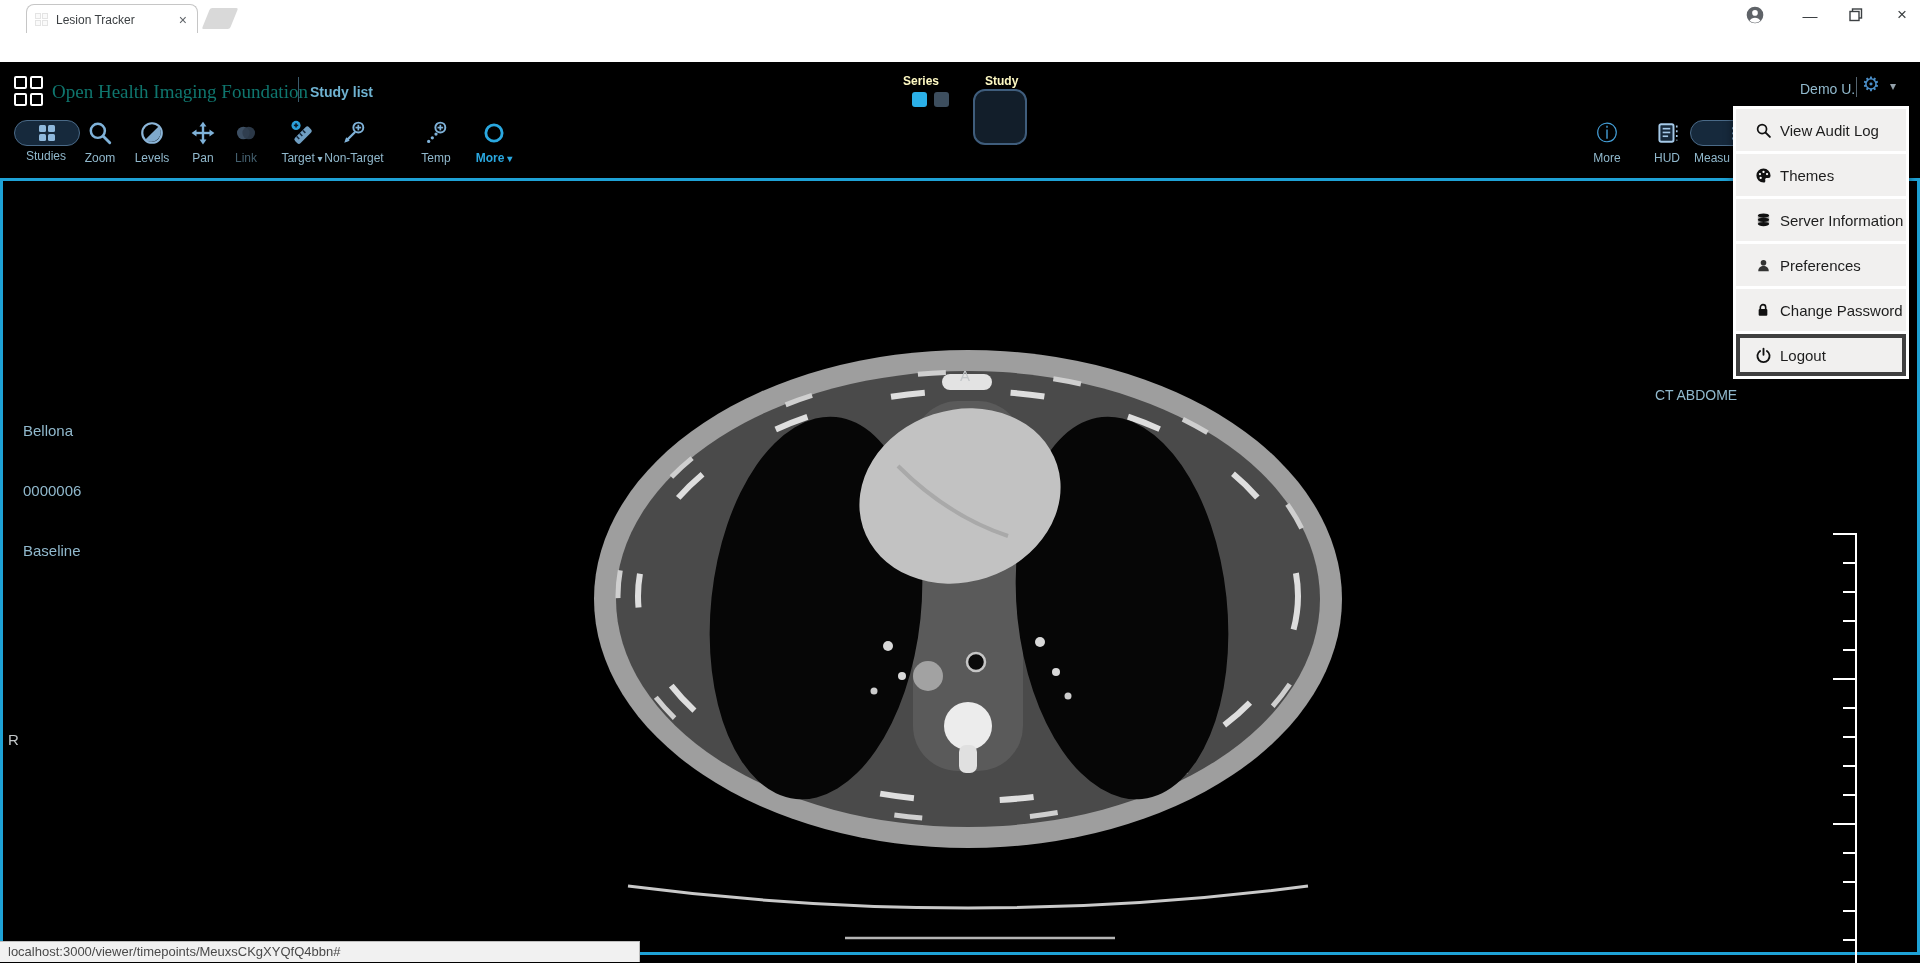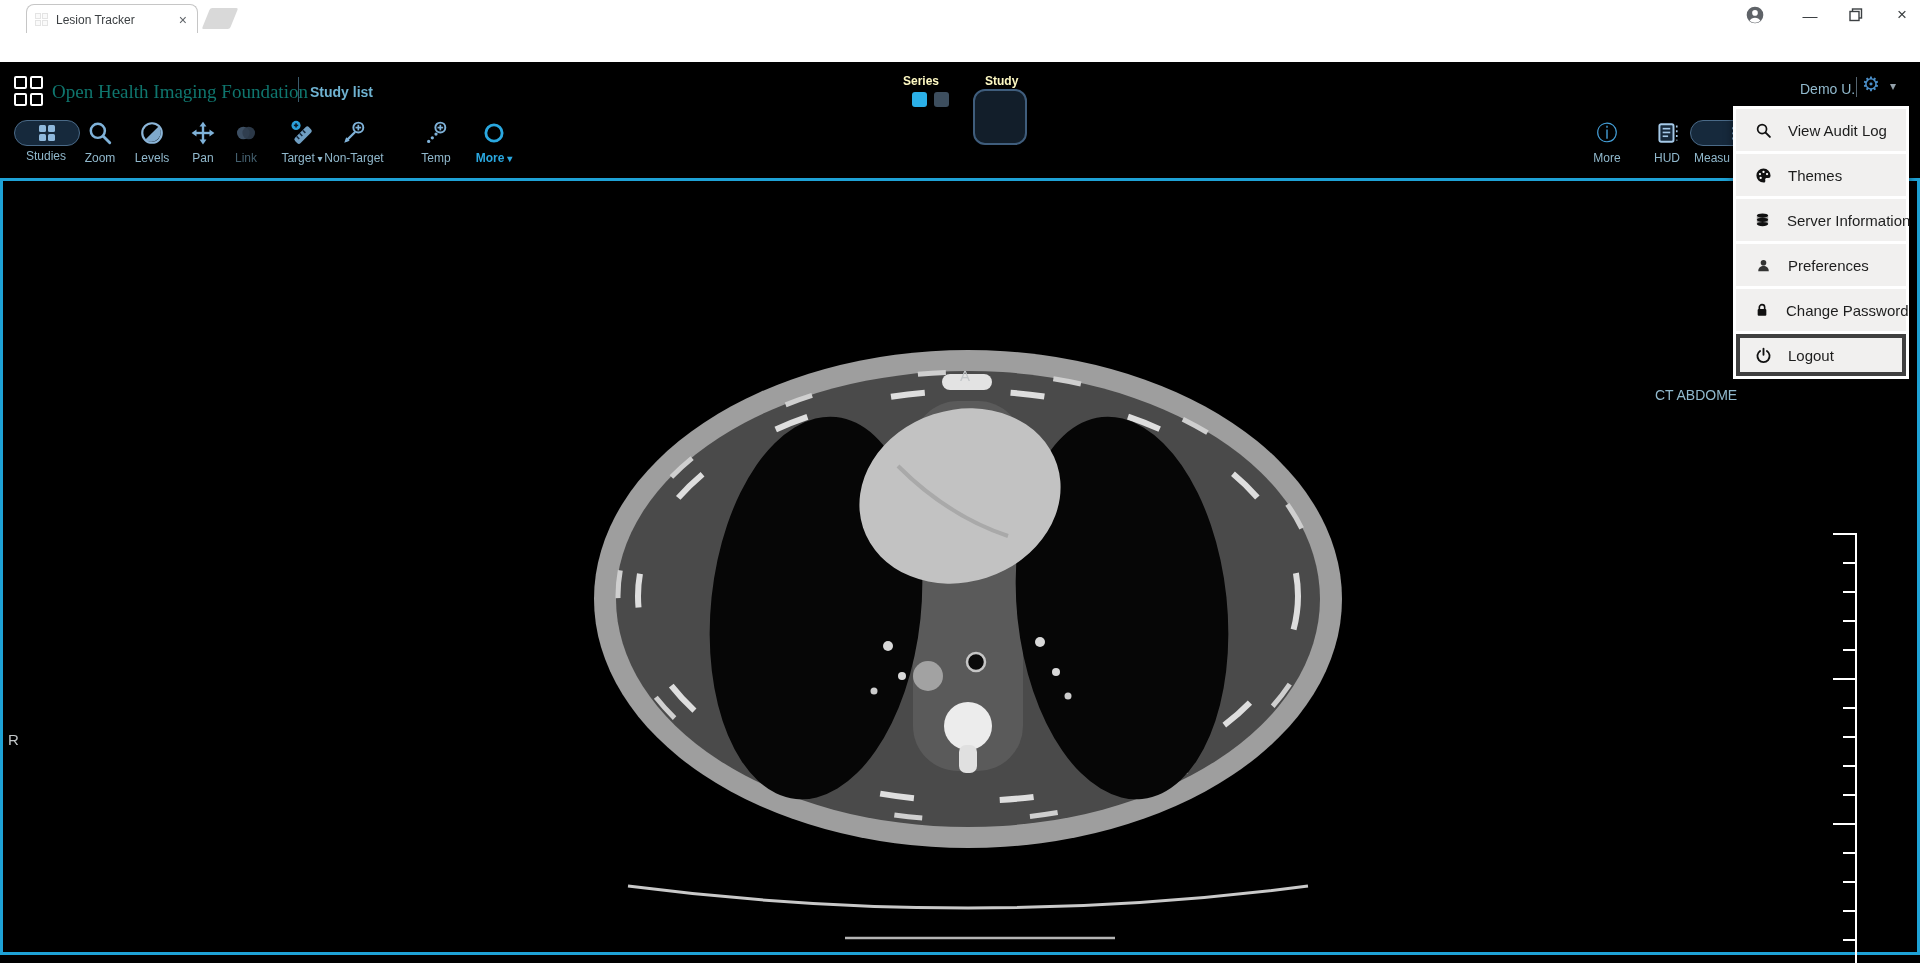--- a/index.html
+++ b/index.html
@@ -79,21 +79,21 @@
   .ruler-v .base { position:absolute; top:0; bottom:0; right:0; width:2px; background:#fff; }
   .ruler-v .small { position:absolute; top:0; bottom:0; right:2px; width:12px;
       background:repeating-linear-gradient(180deg,#fff 0 2px,transparent 2px 29px); }
   .ruler-v .big { position:absolute; top:0; bottom:0; right:2px; width:22px;
       background:repeating-linear-gradient(180deg,#fff 0 2px,transparent 2px 145px); }
 
   
   .menu { position:absolute; left:1733px; top:106px; width:176px; background:#fff; padding:3px;
           box-shadow:0 3px 9px rgba(0,0,0,.45); z-index:60; }
   .menu-item { height:42px; background:#f1f0ef; margin-bottom:3px; display:flex; align-items:center;
-               padding-left:18px; gap:16px; cursor:default; }
+               padding-left:18px; gap:8px; cursor:default; }
   .menu-item:last-child { margin-bottom:0; }
   .menu-item .mi { width:18px; display:flex; justify-content:center; }
   .menu-item .ml { font-size:15px; color:#1d1d1d; white-space:nowrap; }
   .menu-item.logout { border:4px solid #404040; padding-left:14px; }
 
   
   .statusbar { position:absolute; left:0; top:941px; width:640px; height:21px; background:#f1f1f1;
                border-top:1px solid #bdbdbd; border-right:1px solid #bdbdbd; z-index:70;
                font-size:13px; color:#4a4a4a; line-height:20px; padding-left:8px; white-space:nowrap; }
 </style>
@@ -311,20 +311,25 @@
       <circle cx="286" cy="345" r="3.5" fill="#cccccc"></circle>
       <circle cx="452" cy="296" r="5" fill="#d8d8d8"></circle>
       <circle cx="468" cy="326" r="4" fill="#d8d8d8"></circle>
       <circle cx="480" cy="350" r="3.5" fill="#cccccc"></circle>
       <circle cx="380" cy="380" r="24" fill="#ececec"></circle>
       <rect x="371" y="399" width="18" height="28" rx="7" fill="#e0e0e0"></rect>
       <path d="M40 540 Q380 584 720 540" stroke="#c9c9c9" stroke-width="3" fill="none"></path>
       <path d="M257 592 H527" stroke="#b5b5b5" stroke-width="2.5"></path>
     </svg>
 
+    <div class="ovl ovl-tl">
+      <div>Bellona</div>
+      <div>0000006</div>
+      <div>Baseline</div>
+    </div>
     <div class="ovl ovl-tr">CT ABDOME</div>
     <div class="marker" style="left:957px; top:186px">A</div>
     <div class="marker" style="left:5px; top:550px">R</div>
 
     <div class="ruler-v">
       <div class="small"></div>
         <div class="big"></div>
         <div class="base"></div>
     </div>
   </div>
@@ -384,14 +389,15 @@
       <span class="mi">
         <svg width="17" height="17" viewBox="0 0 24 24">
             <path d="M7.2 5.6a8.6 8.6 0 1 0 9.6 0" fill="none" stroke="#111" stroke-width="2.6" stroke-linecap="round"></path>
             <line x1="12" y1="2.5" x2="12" y2="11" stroke="#111" stroke-width="2.6" stroke-linecap="round"></line>
           </svg>
       </span>
       <span class="ml">Logout</span>
     </div>
   </div>
 
+  <div class="statusbar">localhost:3000/viewer/timepoints/MeuxsCKgXYQfQ4bbn#</div>
 
 </div>
 
 </body></html>

